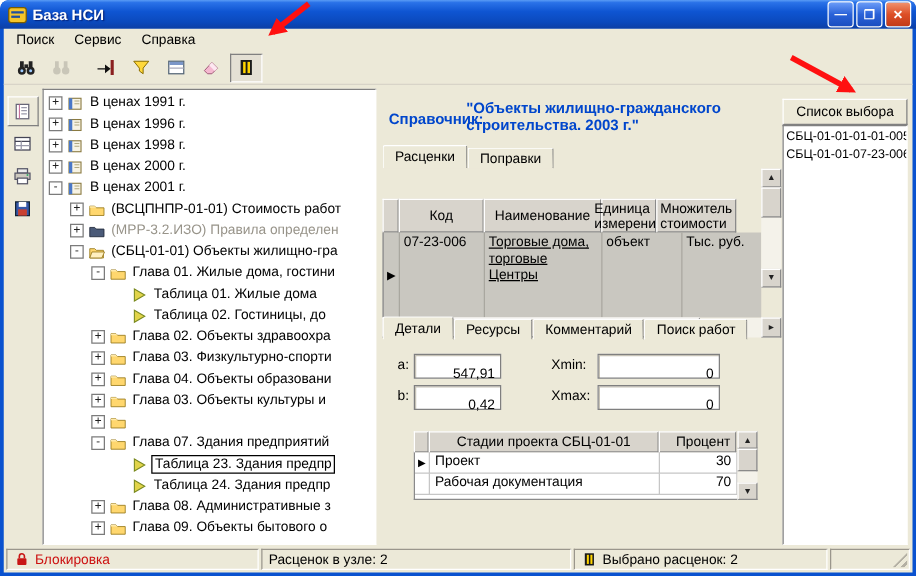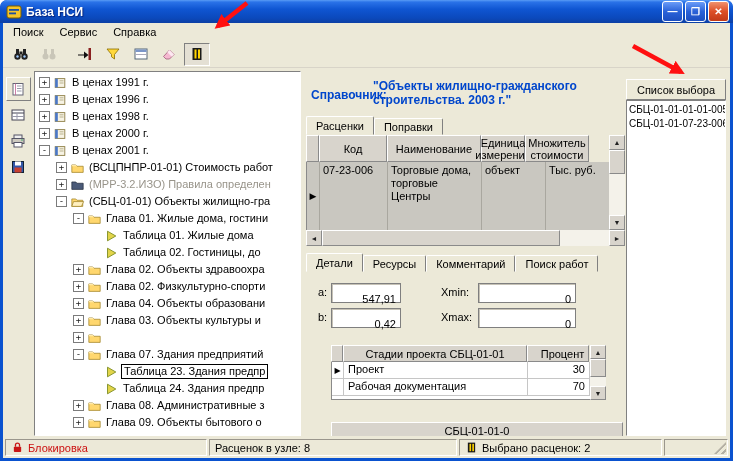--- a/index.html
+++ b/index.html
@@ -47,21 +47,21 @@
   .tabstrip{position:absolute;left:2px;display:flex;align-items:flex-end;height:19px;}
   .tab{height:17px;padding:2px 9px 0 9px;background:#ECE9D8;border:1px solid;border-color:#fff #808080 #ECE9D8 #fff;
     border-radius:2px 2px 0 0;font-size:11px;}
   .tab.active{height:19px;z-index:2;padding-top:3px;}
   .tabs-top{top:48px;}
   .tabs-detail{top:185px;}
   
   .grid{position:absolute;left:2px;top:67px;width:319px;}
   .grid-header{display:flex;}
   .gh{height:27px;background:#D8D4CC;border:1px solid;border-color:#fff #8a8a8a #8a8a8a #fff;
-    display:flex;align-items:center;justify-content:center;text-align:center;white-space:pre-line;line-height:12px;flex:none;}
+    display:flex;align-items:center;justify-content:center;white-space:pre-line;line-height:12px;flex:none;margin-top:24px;}
   .gh.gm{width:13px;}
   .grid-mid{display:flex;}
   .grid-body{width:303px;height:68px;background:#C9C7C0;border-left:1px solid #8a8a8a;overflow:hidden;}
   .grow{display:flex;height:68px;}
   .gc{border-right:1px solid #a9a79f;padding:2px 3px;overflow:hidden;flex:none;line-height:13px;}
   .gc.gm{width:13px;display:flex;align-items:center;justify-content:center;font-size:9px;padding:0;}
   
   .vscroll{width:16px;display:flex;flex-direction:column;background:#F4F2EA;}
   .vscroll.grid-vs{height:95px;margin-top:-27px;}
   .sb-btn{height:15px;width:100%;background:#D8D4CC;border:1px solid;border-color:#fff #8a8a8a #8a8a8a #fff;
@@ -410,21 +410,21 @@
           <div class="tree-row" style="padding-left: 38px;">
             <span class="expander">+</span>
             <span class="ticon">
               <span class="icon">
                 <svg width="15" height="14" viewBox="0 0 16 16">
                   <path d="M1.5 4.5h4.5L7.5 6h7v7h-13z" fill="#FFD76E" stroke="#9a7d20" stroke-width="0.8"></path>
                   <path d="M1.5 4.5h4.5L7.5 6h-6z" fill="#FFE9A8"></path>
                 </svg>
               </span>
             </span>
-            <span class="tlabel">Глава 02. Физкультурно-спорти</span>
+            <span class="tlabel">Глава 03. Физкультурно-спорти</span>
           </div>
           <div class="tree-row" style="padding-left: 38px;">
             <span class="expander">+</span>
             <span class="ticon">
               <span class="icon">
                 <svg width="15" height="14" viewBox="0 0 16 16">
                   <path d="M1.5 4.5h4.5L7.5 6h7v7h-13z" fill="#FFD76E" stroke="#9a7d20" stroke-width="0.8"></path>
                   <path d="M1.5 4.5h4.5L7.5 6h-6z" fill="#FFE9A8"></path>
                 </svg>
               </span>
@@ -532,21 +532,21 @@
                   <div class="gh" style="width: 94px;">Наименование</div>
                   <div class="gh" style="width: 44px;">Единица
 измерения</div>
                   <div class="gh" style="width: 64px;">Множитель
 стоимости</div>
                 </div>
               <div class="grid-body">
                   <div class="grow sel">
                     <div class="gc gm">▶</div>
                     <div class="gc" style="width: 68px;">07-23-006</div>
-                    <div class="gc" style="width: 94px;">Торговые дома, торговые Центры</div>
+                    <div class="gc" style="width: 94px; text-decoration: underline;">Торговые дома, торговые Центры</div>
                     <div class="gc" style="width: 64px;">объект</div>
                     <div class="gc" style="width: 64px;">Тыс. руб.</div>
                   </div>
                 </div>
             </div>
             <div class="vscroll grid-vs" style="margin-top:0;">
               <div class="sb-btn">▲</div>
               <div class="sb-track">
                   <div class="sb-thumb"></div>
                 </div>
@@ -626,21 +626,21 @@
       <div class="sseg seg1">
         <span class="icon">
             <svg width="13" height="13" viewBox="0 0 16 16">
               <rect x="3.5" y="7" width="9" height="6.5" rx="1" fill="#c81616"></rect>
               <path d="M5.5 7V5a2.5 2.5 0 015 0v2" fill="none" stroke="#c81616" stroke-width="1.6"></path>
             </svg>
           </span>
         <span>Блокировка</span>
       </div>
       <div class="sseg seg2">
-        <span>Расценок в узле: 8</span>
+        <span>Расценок в узле: 2</span>
       </div>
       <div class="sseg seg3">
         <span class="icon">
             <svg width="13" height="13" viewBox="0 0 16 16">
               <rect x="3.5" y="2" width="9" height="12" fill="#1a1a1a"></rect>
               <rect x="5.5" y="3.5" width="2" height="9" fill="#FFD400"></rect>
               <rect x="9" y="3.5" width="2" height="9" fill="#FFD400"></rect>
             </svg>
           </span>
         <span>Выбрано расценок: 2</span>

